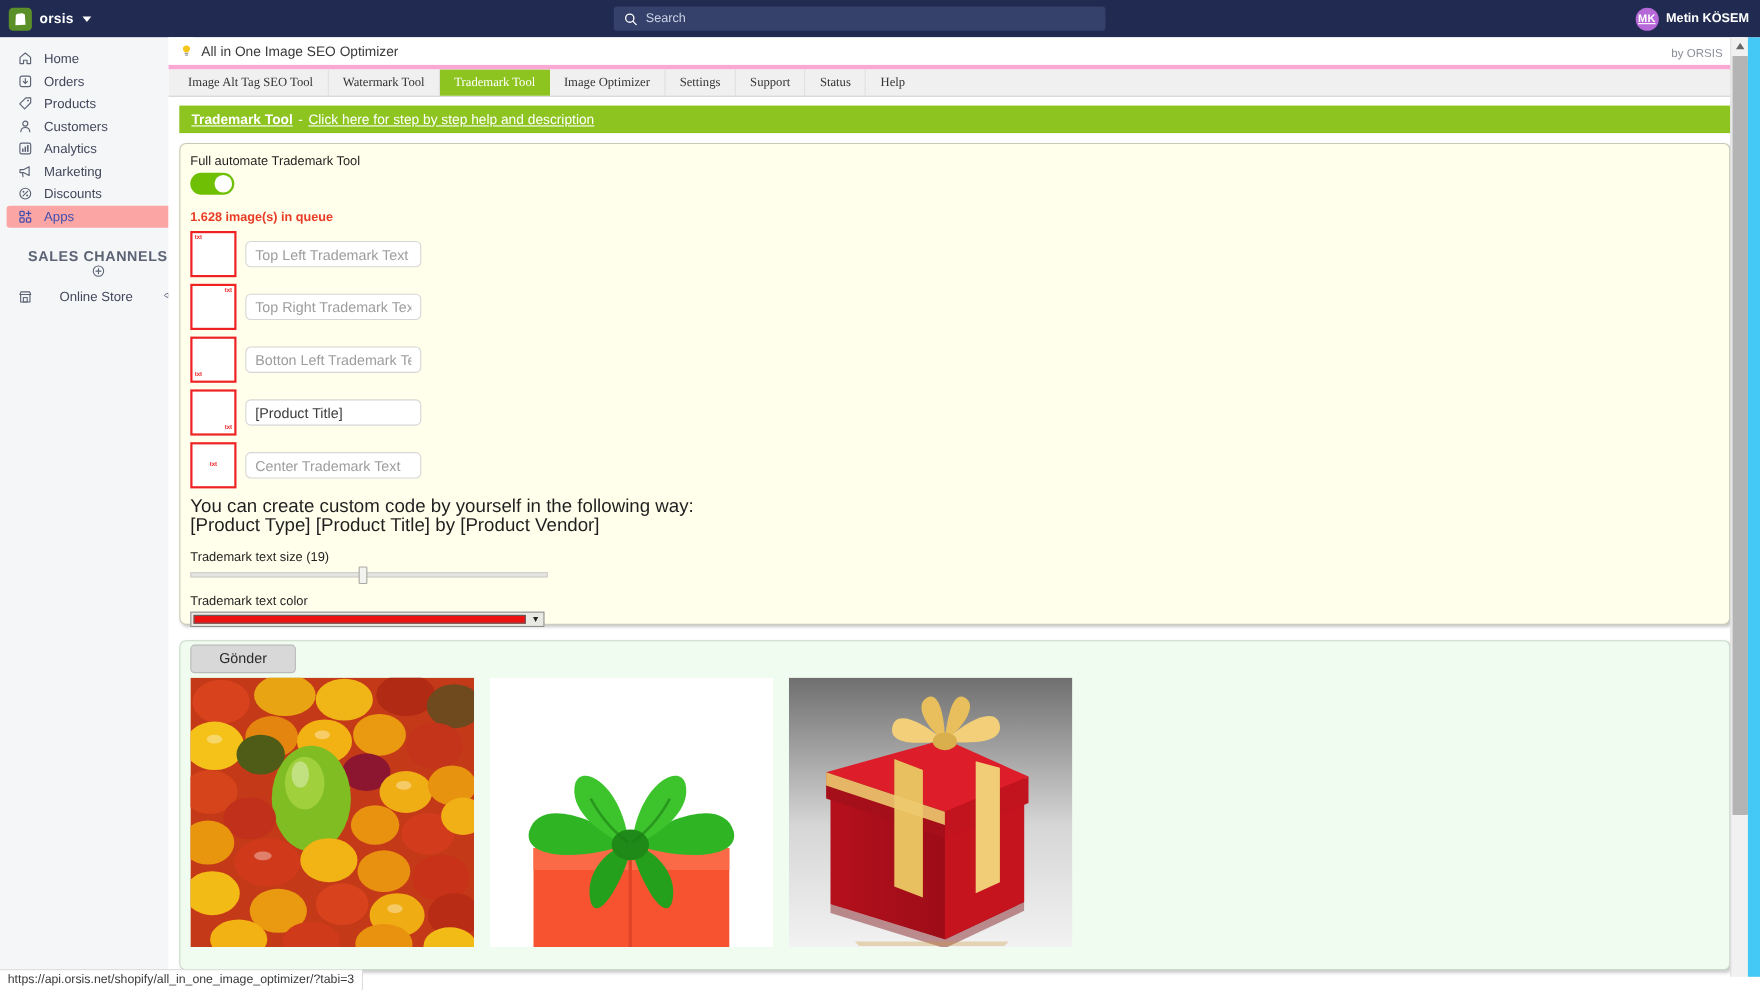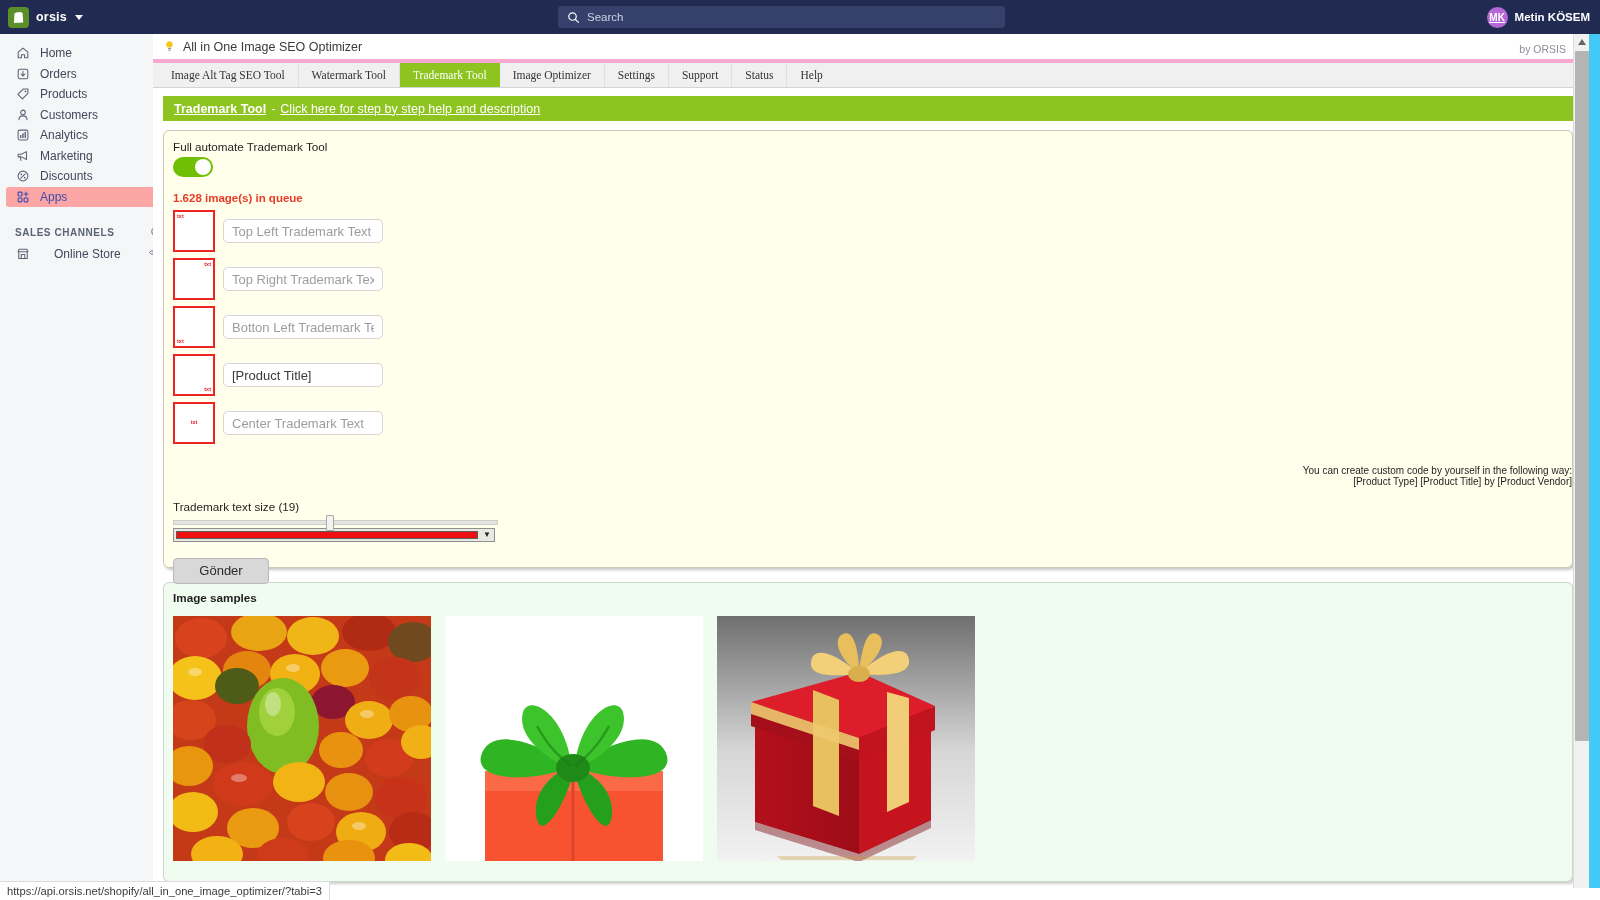--- a/index.html
+++ b/index.html
@@ -83,22 +83,23 @@
     color: #44475b; border-radius: 3px;
     cursor: pointer;
   }
   .nav-item.active { background: #fca5a5; color: #3f4eae; font-weight: normal; }
   .nav-item .ico { width: 15px; height: 15px; flex: none; display:flex; align-items:center; justify-content:center;}
   .nav-item .ico svg { display: block; }
   .nav-label { line-height: 1; }
   #sales-header {
     display: flex; align-items: center; justify-content: space-between;
     margin: 18px 12px 4px 15px;
-    font-size: 10px; font-weight: bold; letter-spacing: .55px;
+    font-size: 13px; font-weight: bold; letter-spacing: .55px;
     color: #5c6374;
+    flex-direction: column;
   }
   #settings-bottom {
     position: absolute; left: 0; bottom: -6px;
     width: 152px;
     display: flex; align-items: center; gap: 10px;
     padding-left: 15px; color: #44475b;
   }
 
   
   #content {
@@ -199,21 +200,21 @@
     width: 160px; height: 24px;
     border: 1px solid #d6d6d6; border-radius: 5px;
     background: #ffffff;
     padding: 0 8px;
     font-size: 13px; color: #3a3a3a;
     font-family: "Liberation Sans", sans-serif;
     outline: none;
   }
   .tm-input::placeholder { color: #9d9d9d; opacity: 1; }
   #custom-hint {
-    margin-top: 22px; font-size: 10px; color: #1f1f1f; line-height: 1.08; text-align: right;
+    margin-top: 7px; font-size: 17px; color: #1f1f1f; line-height: 1.08;
   }
   #size-label { margin-top: 12px; font-size: 11.7px; color: #1f1f1f; }
   #slider {
     margin-top: 7px;
     width: 325px; height: 5px;
     background: #e3e3e0; border: 1px solid #cfcfc9;
     position: relative; cursor: pointer;
   }
   #slider .thumb {
     position: absolute; top: -6px;
@@ -549,20 +550,21 @@
     <div id="custom-hint">
       <div>You can create custom code by yourself in the following way:</div>
       <div>[Product Type] [Product Title] by [Product Vendor]</div>
     </div>
 
     <div id="size-label">Trademark text size (19)</div>
     <div id="slider">
       <span class="thumb" id="slider-thumb" style="left: 47%;"></span>
     </div>
 
+    <div id="color-label">Trademark text color</div>
     <div id="color-select">
       <span id="color-swatch" style="background: rgb(238, 17, 17);"></span>
       <span id="color-arrow">▼</span>
     </div>
 
     <button id="submit-btn">Gönder</button>
   </div>
 
   <div id="samples-panel" style="background: rgb(239, 252, 239);">
     <div id="samples-title">Image samples</div>

